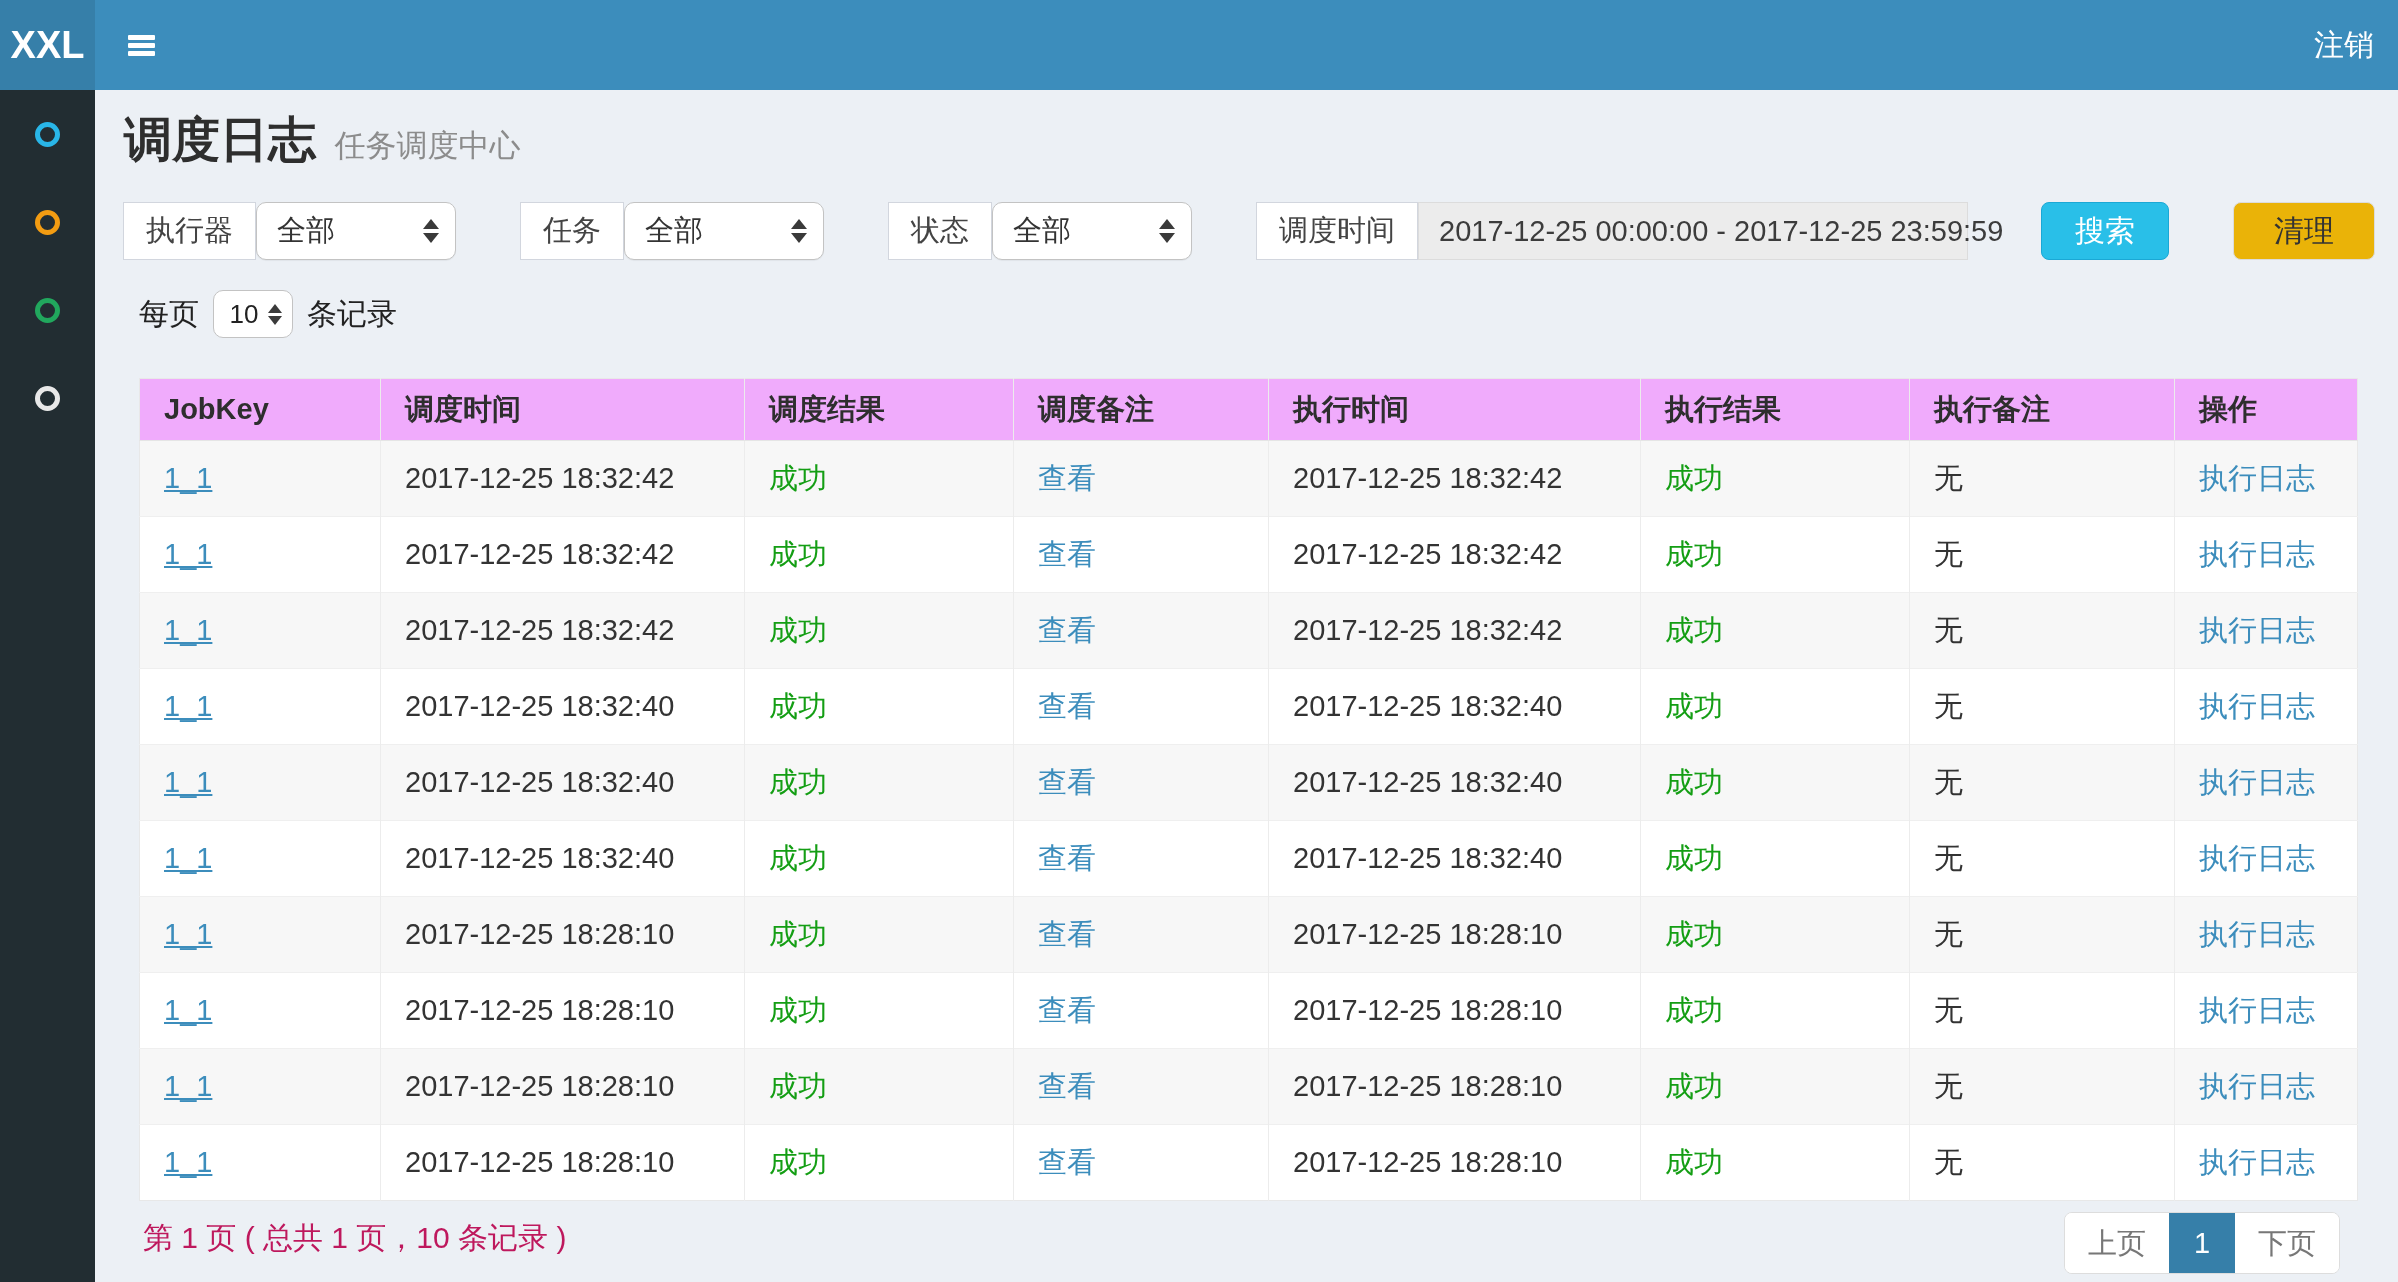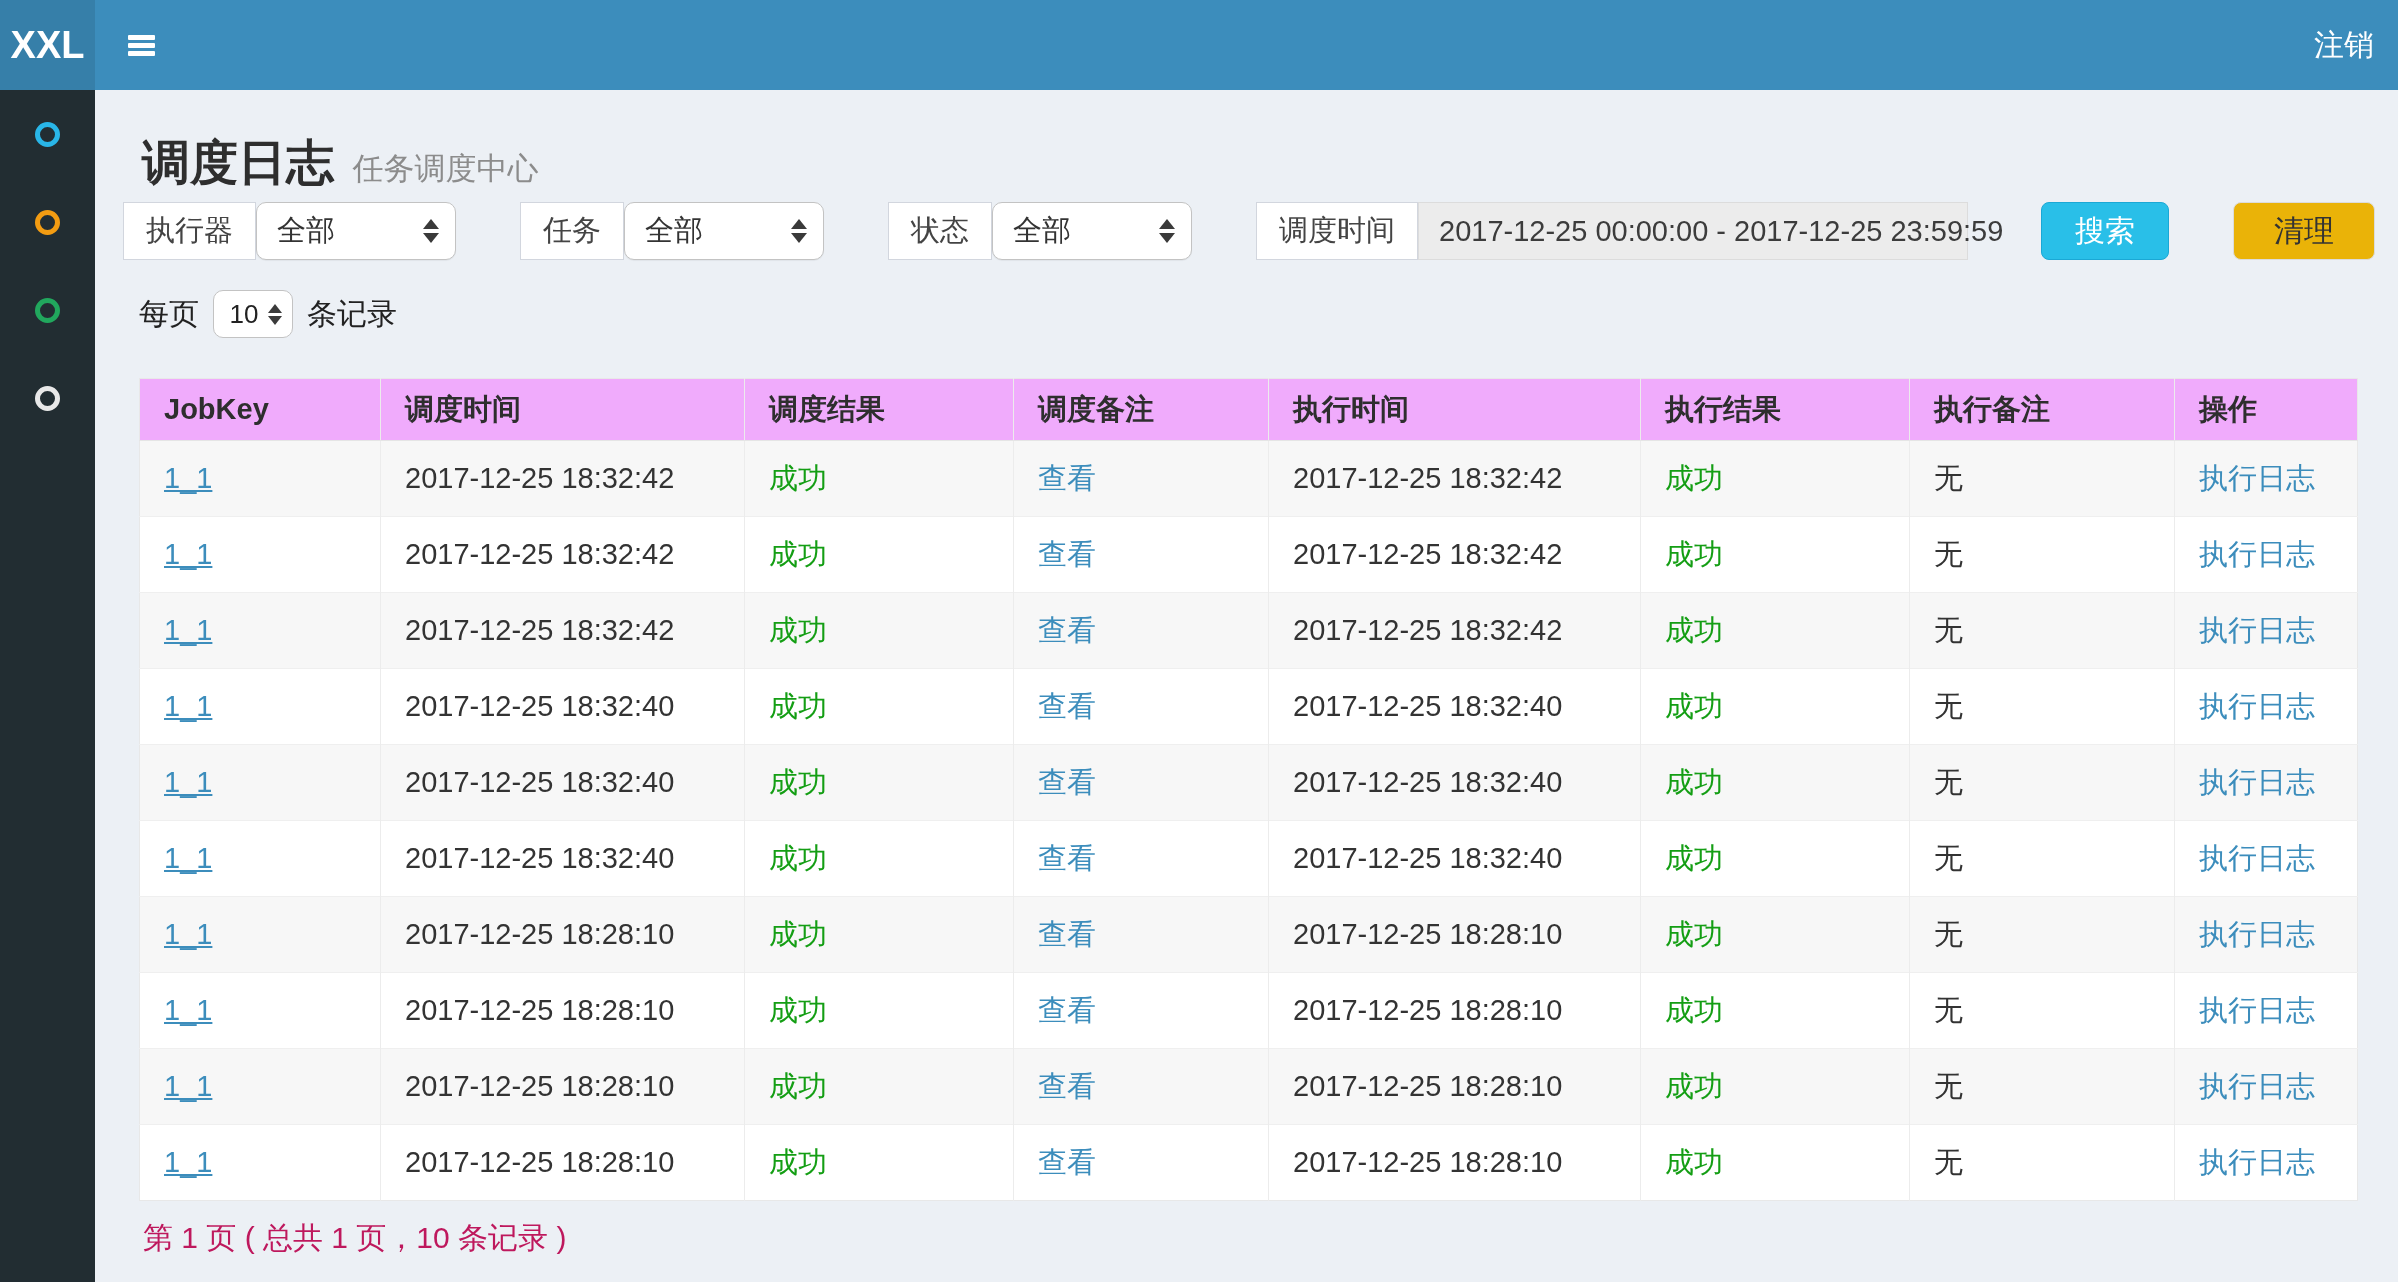--- a/index.html
+++ b/index.html
@@ -20,21 +20,21 @@
   .hamburger { position:absolute; left:112px; top:0; width:58px; height:90px;
     display:flex; flex-direction:column; align-items:center; justify-content:center; cursor:pointer; }
   .hamburger i { display:block; width:27px; height:5px; background:#fff; border-radius:1px; margin:3px 0; }
   .logout { position:absolute; right:24px; top:0; height:90px; line-height:90px; color:#fff; font-size:30px; cursor:pointer; }
   
   .sidebar { position:absolute; left:0; top:90px; width:95px; height:1192px; background:#222d32; z-index:4; }
   .side-item { height:88px; display:flex; align-items:center; justify-content:center; cursor:pointer; }
   .ring { width:25px; height:25px; border:5px solid #fff; border-radius:50%; }
   
   .content { position:absolute; left:95px; top:90px; width:2303px; height:1192px; }
-  .page-header { position:absolute; top:18px; left:47px; white-space:nowrap;margin-top:23px; }
+  .page-header { position:absolute; top:18px; left:29px; white-space:nowrap; }
   .page-title { display:inline; font-size:48px; font-weight:bold; color:#2e2e2e; }
   .page-subtitle { display:inline; font-size:31px; color:#8c8c8c; margin-left:14px; font-weight:normal; }
   
   .filter-row { position:absolute; top:112px; left:28px; width:2252px; height:58px; display:flex; align-items:stretch; }
   .fgroup { display:flex; margin-right:64px;text-align:center; }
   .addon { background:#fff; border:1px solid #d2d6de; font-size:29px; color:#444;
     display:flex; align-items:center; padding:0 22px; white-space:nowrap; }
   .fake-select { background:#fff; border:1px solid #c3c3c3; border-radius:10px; display:flex;
     align-items:center; padding:0 16px 0 20px; font-size:29px; color:#333; cursor:pointer;
     justify-content:space-between; box-shadow:0 1px 1px rgba(0,0,0,0.05); }
@@ -274,14 +274,19 @@
           <td><span class="cell-link">查看</span></td>
           <td><span>2017-12-25 18:28:10</span></td>
           <td><span class="cell-success">成功</span></td>
           <td><span>无</span></td>
           <td><span class="cell-link">执行日志</span></td>
         </tr>
       </tbody>
   </table>
 
   <div class="summary">第 1 页 ( 总共 1 页，10 条记录 )</div>
+  <div class="pagination">
+    <div class="page-btn">上页</div>
+    <div class="page-btn active">1</div>
+    <div class="page-btn">下页</div>
+  </div>
 
 </div>
 
 </body></html>

